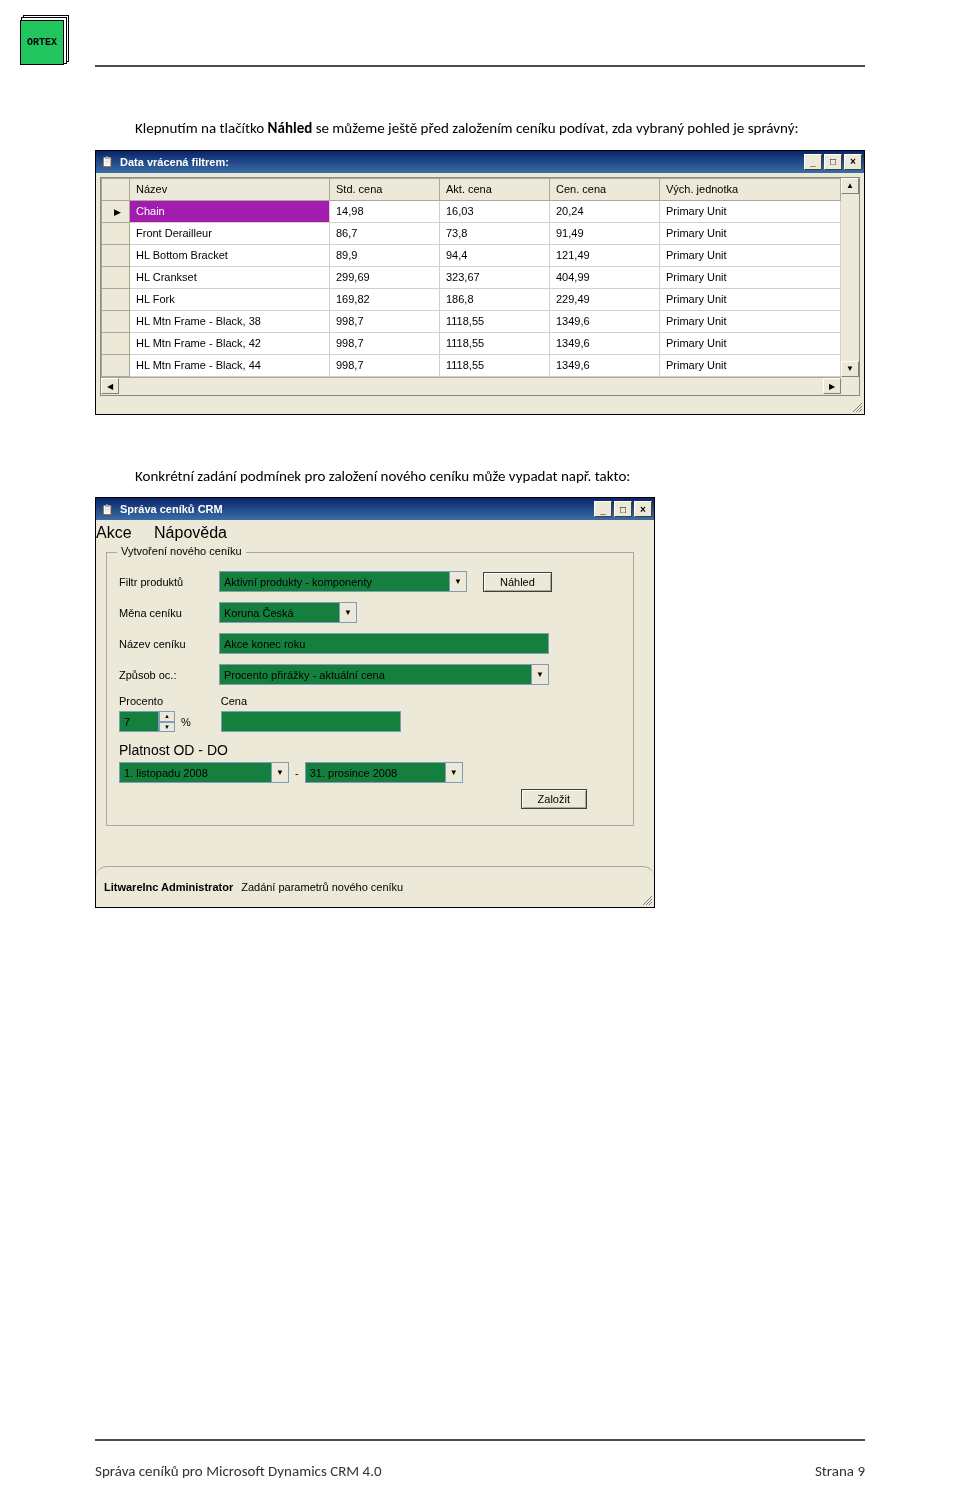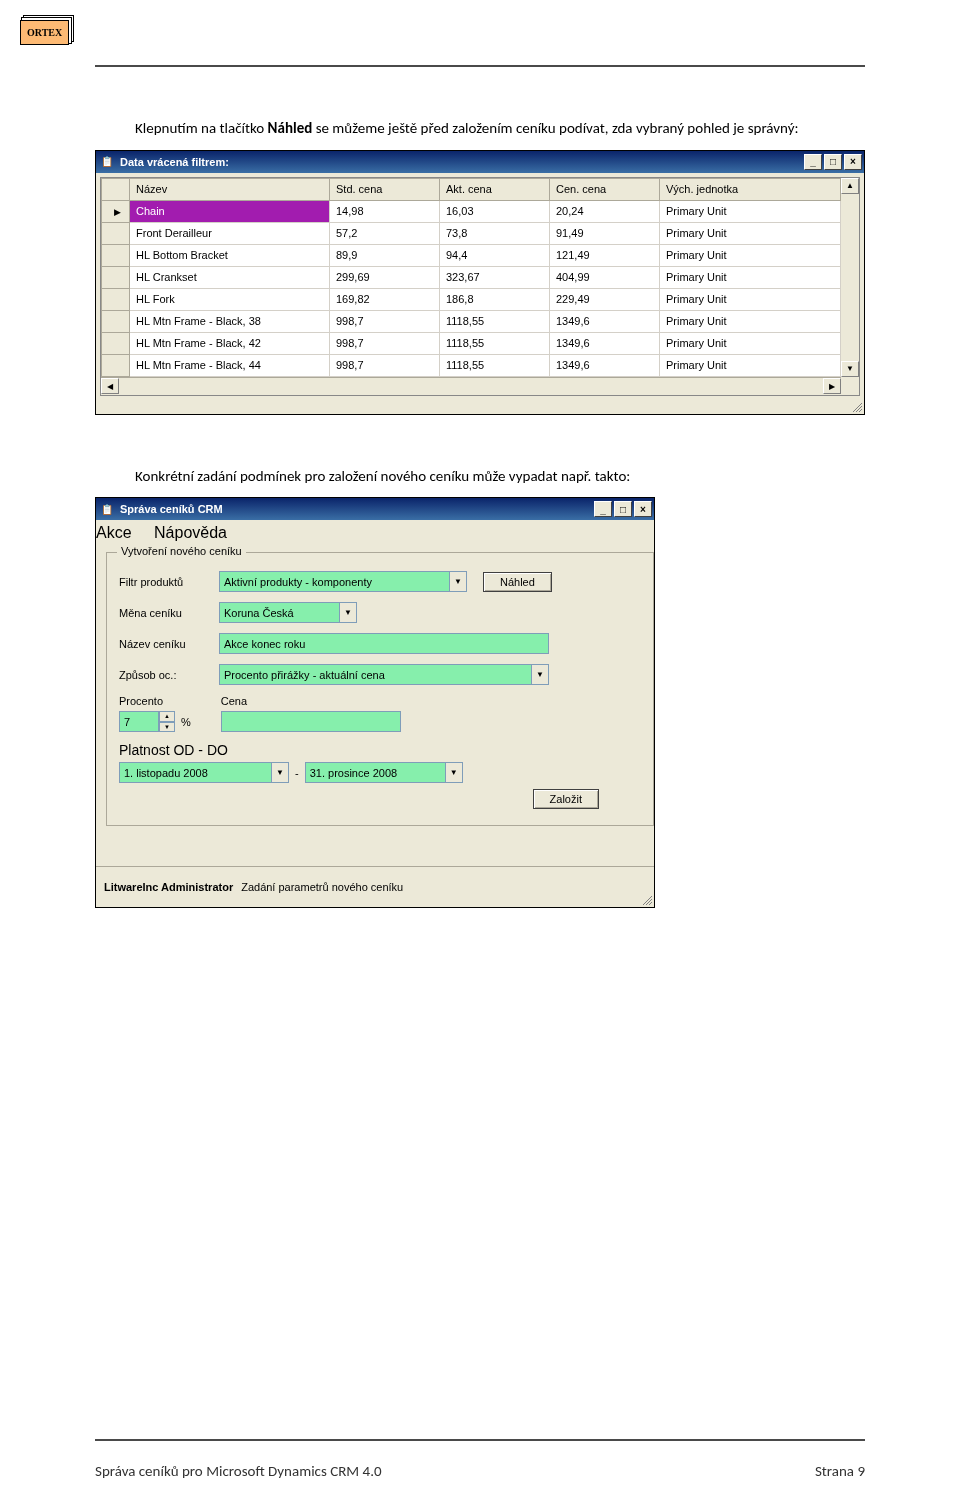--- a/index.html
+++ b/index.html
@@ -14,25 +14,25 @@
   .page {
     padding: 45px 95px 40px 95px;
     min-height: 1510px;
     position: relative;
   }
   .logo {
     position: absolute;
     top: 20px;
     left: 20px;
     border: 1px solid #000;
-    padding: 6px 6px;
+    padding: 16px 6px;
     font-size: 10px;
     font-weight: bold;
-    font-family: Liberation Serif, serif;
-    background: #fdba74;
+    font-family: Liberation Mono, monospace;
+    background: #22c55e;
     box-shadow: 2px -2px 0 #fff, 2px -2px 0 1px #000, 4px -4px 0 #fff, 4px -4px 0 1px #000;
   }
   .hr-top {
     border: none;
     border-top: 2px solid #4a4a4a;
     margin: 20px 0 50px 0;
   }
   .para {
     font-size: 15px;
     line-height: 1.5;
@@ -128,49 +128,49 @@
     position: absolute; right: 2px; bottom: 2px; width: 12px; height: 12px;
     background:
       linear-gradient(135deg, transparent 60%, #808080 60%, #808080 65%, transparent 65%, transparent 72%, #808080 72%, #808080 77%, transparent 77%, transparent 84%, #808080 84%, #808080 89%, transparent 89%);
   }
 
   
   .form-dlg { width: 560px; margin-top: 6px; }
   .menubar { padding: 4px 0; font-size: 16px; }
   .menubar span { margin-right: 18px; }
   .groupbox {
-    border: 1px solid #aca899; margin: 6px 0 10px 10px; padding: 18px 24px 16px 12px; position: relative;
+    border: 1px solid #aca899; margin: 6px 20px 10px 10px; padding: 18px 16px 16px 12px; position: relative;
   }
   .groupbox .legend {
     position: absolute; top: -8px; left: 10px; background: #ece9d8; padding: 0 4px; font-size: 11px;
   }
   .form-row { display: flex; align-items: center; margin-bottom: 10px; }
   .form-row .lbl { width: 100px; font-size: 11px; }
   .text-input {
-    background: #86efac; border: 1px solid #7f9db9; height: 21px; padding: 2px 4px; font-size: 11px; font-family: Tahoma, Arial, sans-serif;
+    background: #15803d; border: 1px solid #7f9db9; height: 21px; padding: 2px 4px; font-size: 11px; font-family: Tahoma, Arial, sans-serif;
   }
   .combo { display: flex; }
   .combo .text-input { border-right: none; }
   .combo-btn {
     width: 18px; height: 21px; background: #ece9d8;
     border: 1px solid #7f9db9; display: flex; align-items: center; justify-content: center; font-size: 8px;
   }
   .btn {
     background: #ece9d8; border: 1px solid #404040;
     box-shadow: inset 1px 1px 0 #fff, inset -1px -1px 0 #aca899;
     padding: 3px 16px; font-size: 11px; font-family: Tahoma, Arial, sans-serif;
   }
   .spin {
     display: flex; align-items: stretch;
   }
   .spin .text-input { width: 40px; text-align: left; }
   .spin-btns { display: flex; flex-direction: column; width: 16px; }
   .spin-btns div { flex: 1; border: 1px solid #7f9db9; background: #ece9d8; font-size: 6px; display: flex; align-items: center; justify-content: center; }
   .statusbar {
-    border-top: 1px solid #aca899; padding: 20px 8px; font-size: 11px; display: flex; align-items: center; position: relative; height: 22px;
+    border-top: 1px solid #aca899; padding: 20px 8px; font-size: 11px; display: flex; align-items: center; position: relative; height: 22px; border-radius: 11px;
   }
   .statusbar .user { font-weight: bold; margin-right: 8px; }
   .statusbar .grip { position: absolute; right: 2px; bottom: 2px; width: 12px; height: 12px;
     background: linear-gradient(135deg, transparent 60%, #808080 60%, #808080 65%, transparent 65%, transparent 72%, #808080 72%, #808080 77%, transparent 77%, transparent 84%, #808080 84%, #808080 89%, transparent 89%);
   }
 
   .footer {
     position: absolute; bottom: 30px; left: 95px; right: 95px;
     border-top: 2px solid #4a4a4a; padding-top: 21px;
     display: flex; justify-content: space-between; font-size: 15px; color: #333;
@@ -222,21 +222,21 @@
               <td class="rowhdr"></td>
               <td class="cell-name">Chain</td>
               <td>14,98</td>
               <td>16,03</td>
               <td>20,24</td>
               <td>Primary Unit</td>
             </tr>
             <tr>
               <td class="rowhdr"></td>
               <td class="cell-name">Front Derailleur</td>
-              <td>57,2</td>
+              <td>86,7</td>
               <td>73,8</td>
               <td>91,49</td>
               <td>Primary Unit</td>
             </tr>
             <tr>
               <td class="rowhdr"></td>
               <td class="cell-name">HL Bottom Bracket</td>
               <td>89,9</td>
               <td>94,4</td>
               <td>121,49</td>

